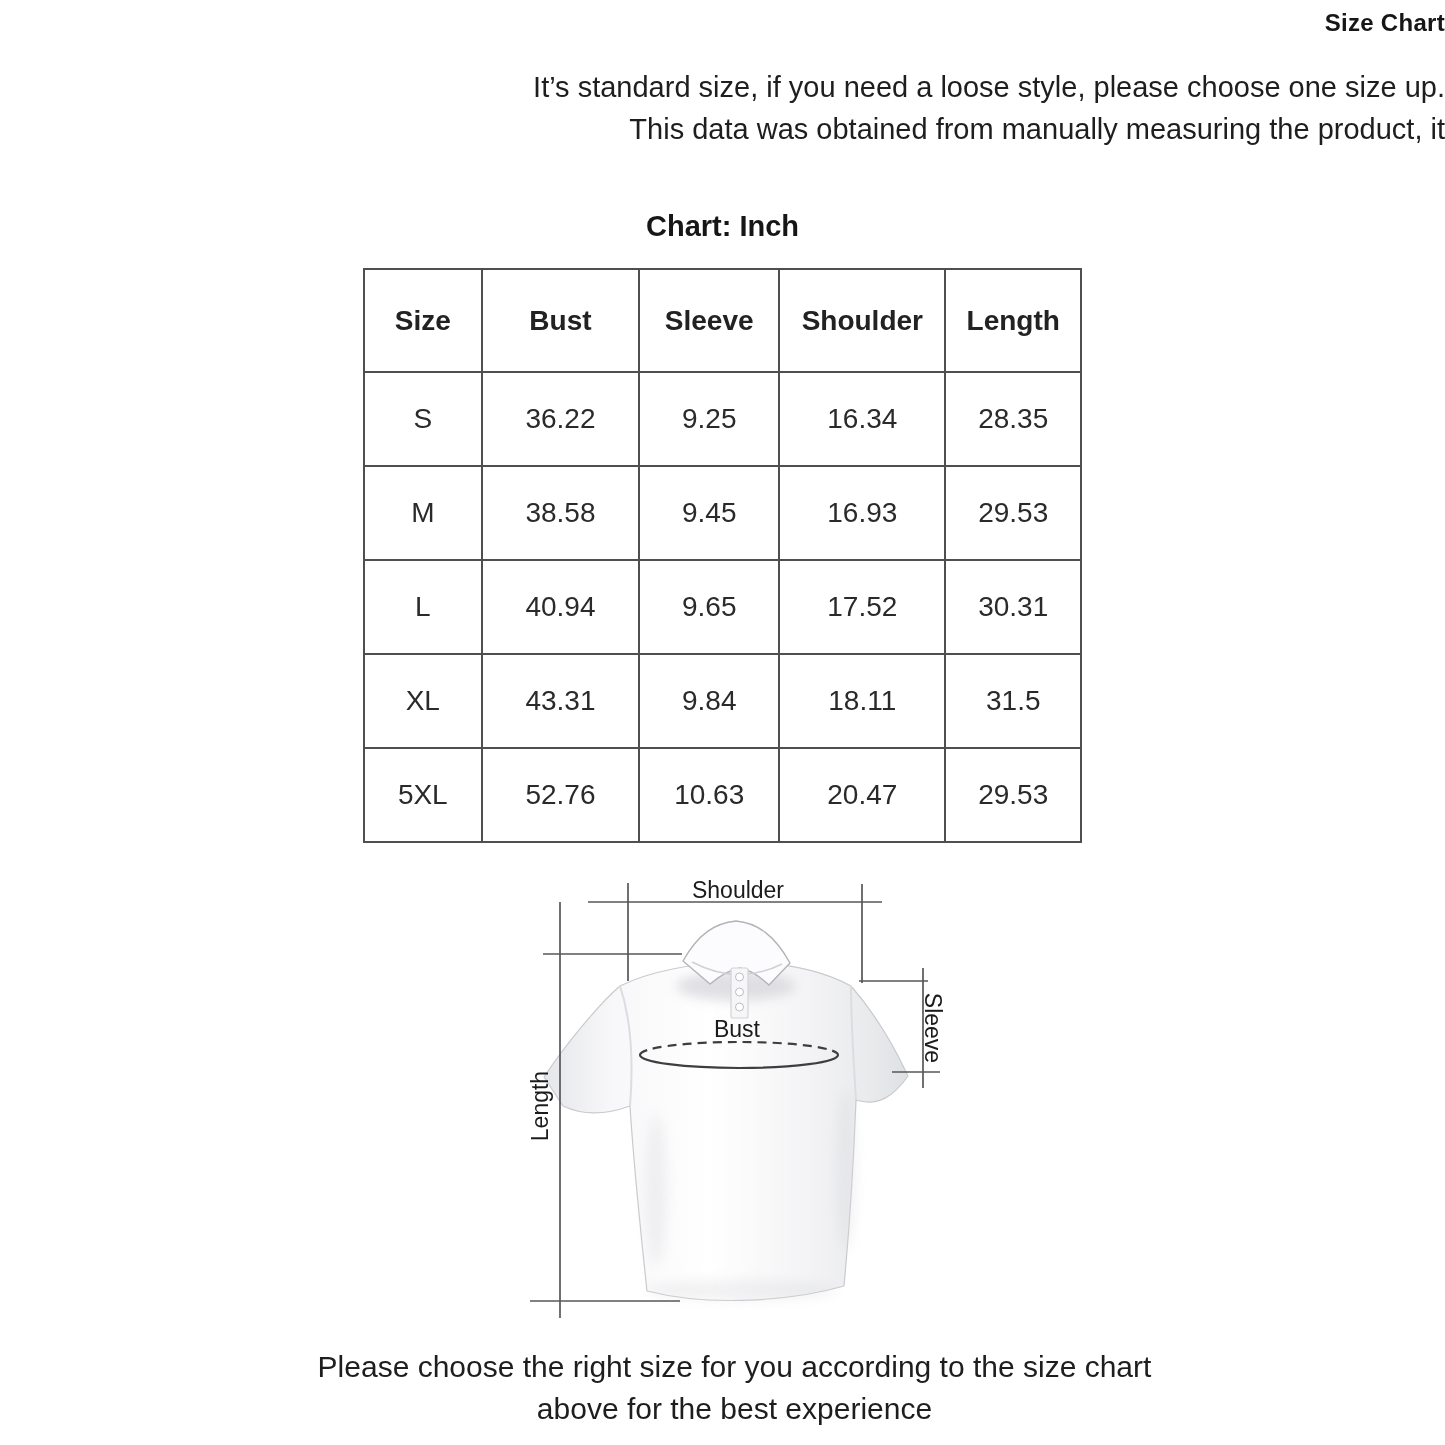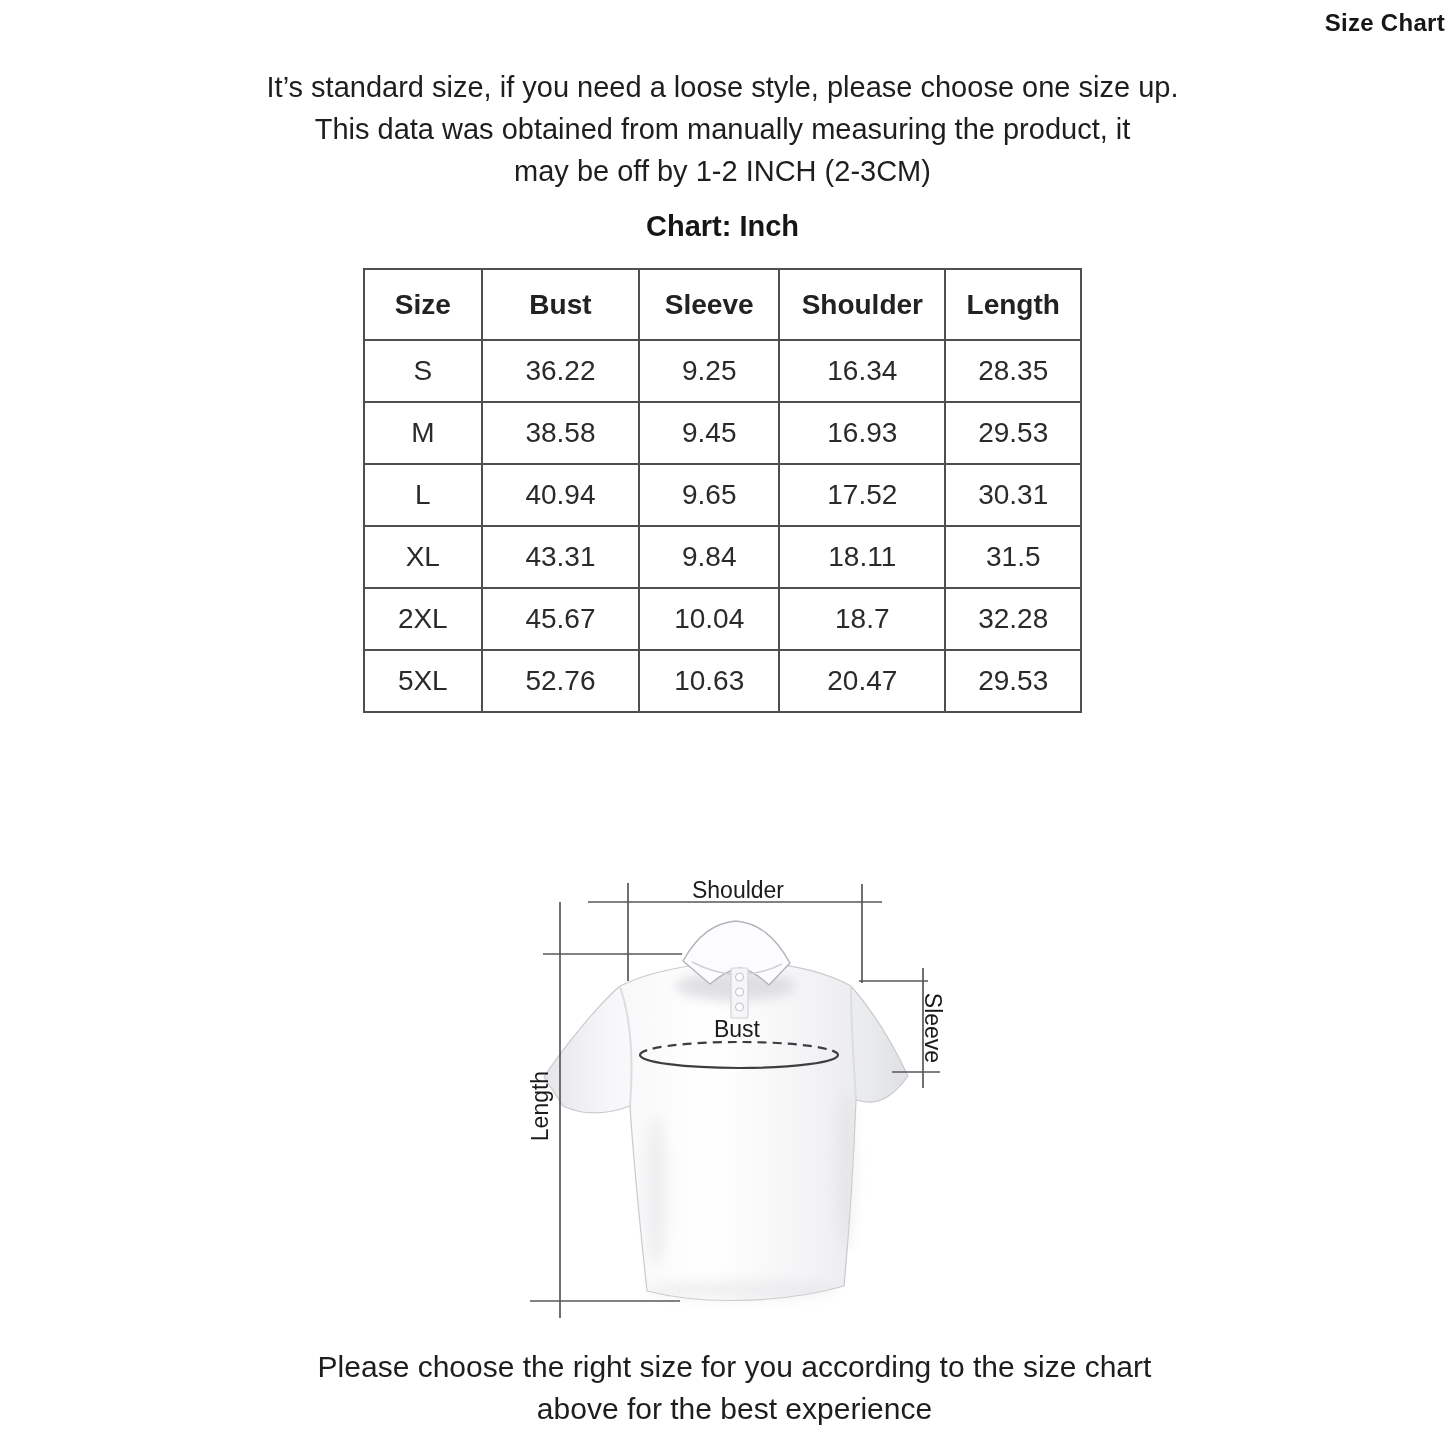--- a/index.html
+++ b/index.html
@@ -12,40 +12,40 @@
   }
   .abs{position:absolute;}
   .page-title{
     top:9px;left:0;width:100%;
     text-align:right;
     font-size:24px;font-weight:700;color:#161616;
     letter-spacing:.3px;
   }
   .description{
     top:66px;left:0;width:100%;
-    text-align:center;
+    text-align:right;
     font-size:29px;line-height:42px;
     color:#1e1e1e;
   }
   .unit-label{
     top:210px;left:0;width:100%;
     text-align:center;
     font-size:29px;font-weight:700;color:#161616;
   }
   table.size-table{
     position:absolute;
     top:268px;left:363px;width:719px;
     border-collapse:collapse;table-layout:fixed;
     font-size:28px;color:#2a2a2a;
   }
   table.size-table th,
   table.size-table td{
     border:2px solid #4f4f4f;
     text-align:center;vertical-align:middle;
-    padding:0;background:#ffffff;
+    padding:16px;background:#ffffff;
   }
   table.size-table th{height:69px;font-weight:700;color:#222222;}
   table.size-table td{height:60px;font-weight:400;}
   .footer-note{
     top:1346px;left:0;width:100%;
     text-align:center;
     font-size:30px;line-height:42px;
     color:#1e1e1e;
     margin-left:12px;
   }
@@ -56,21 +56,20 @@
   }
 </style>
 </head>
 <body>
 
 <div class="abs page-title">Size Chart</div>
 
 <div class="abs description">
   <div>It’s standard size, if you need a loose style, please choose one size up.</div>
   <div>This data was obtained from manually measuring the product, it</div>
-  <div>may be off by 1-2 INCH (2-3CM)</div>
 </div>
 
 <div class="abs unit-label">Chart: Inch</div>
 
 <table class="size-table">
   <colgroup>
     <col style="width:16.4%">
       <col style="width:22.0%">
       <col style="width:19.5%">
       <col style="width:23.2%">
@@ -106,27 +105,20 @@
       <td>9.65</td>
       <td>17.52</td>
       <td>30.31</td>
     </tr>
     <tr>
       <td>XL</td>
       <td>43.31</td>
       <td>9.84</td>
       <td>18.11</td>
       <td>31.5</td>
-    </tr>
-    <tr>
-      <td>2XL</td>
-      <td>45.67</td>
-      <td>10.04</td>
-      <td>18.7</td>
-      <td>32.28</td>
     </tr>
     <tr>
       <td>5XL</td>
       <td>52.76</td>
       <td>10.63</td>
       <td>20.47</td>
       <td>29.53</td>
     </tr>
   </tbody>
 </table>

